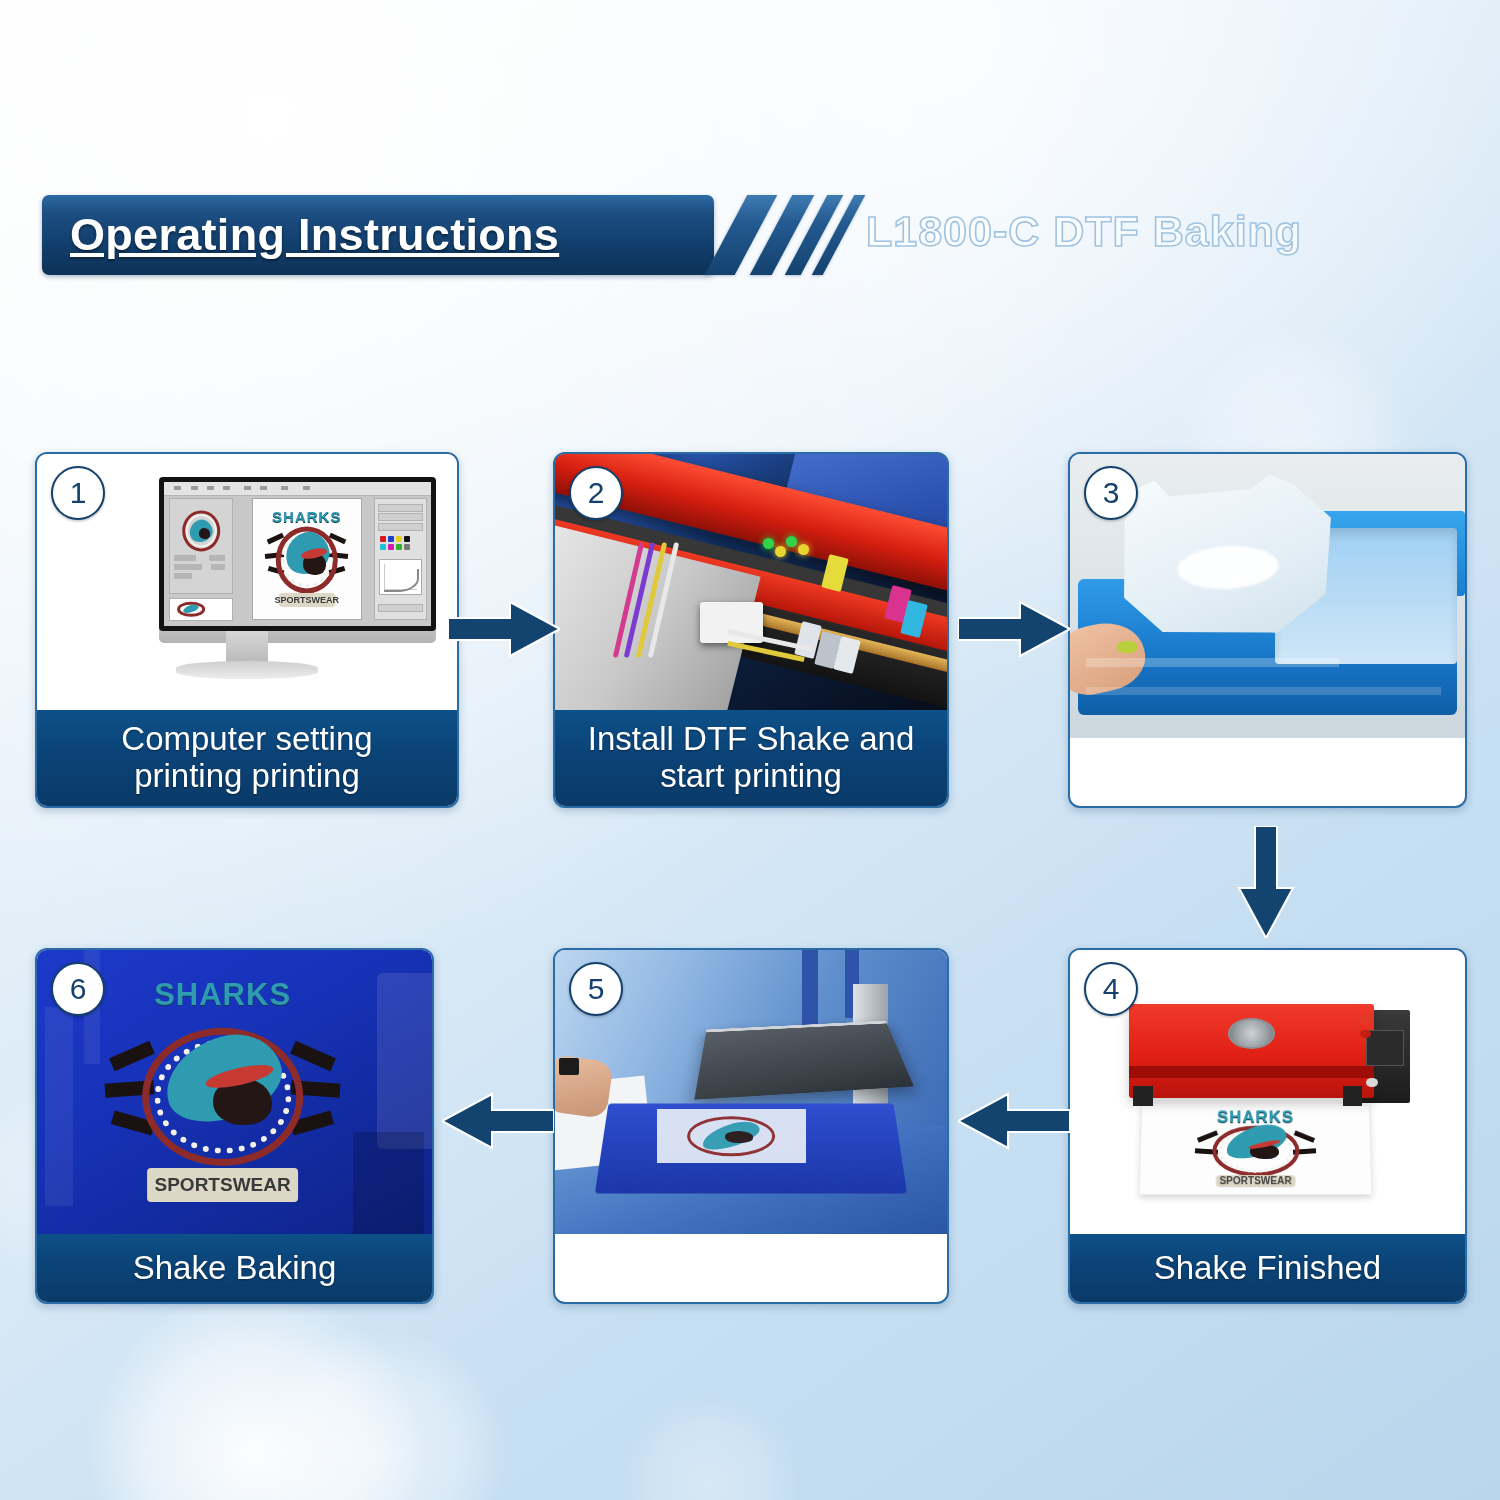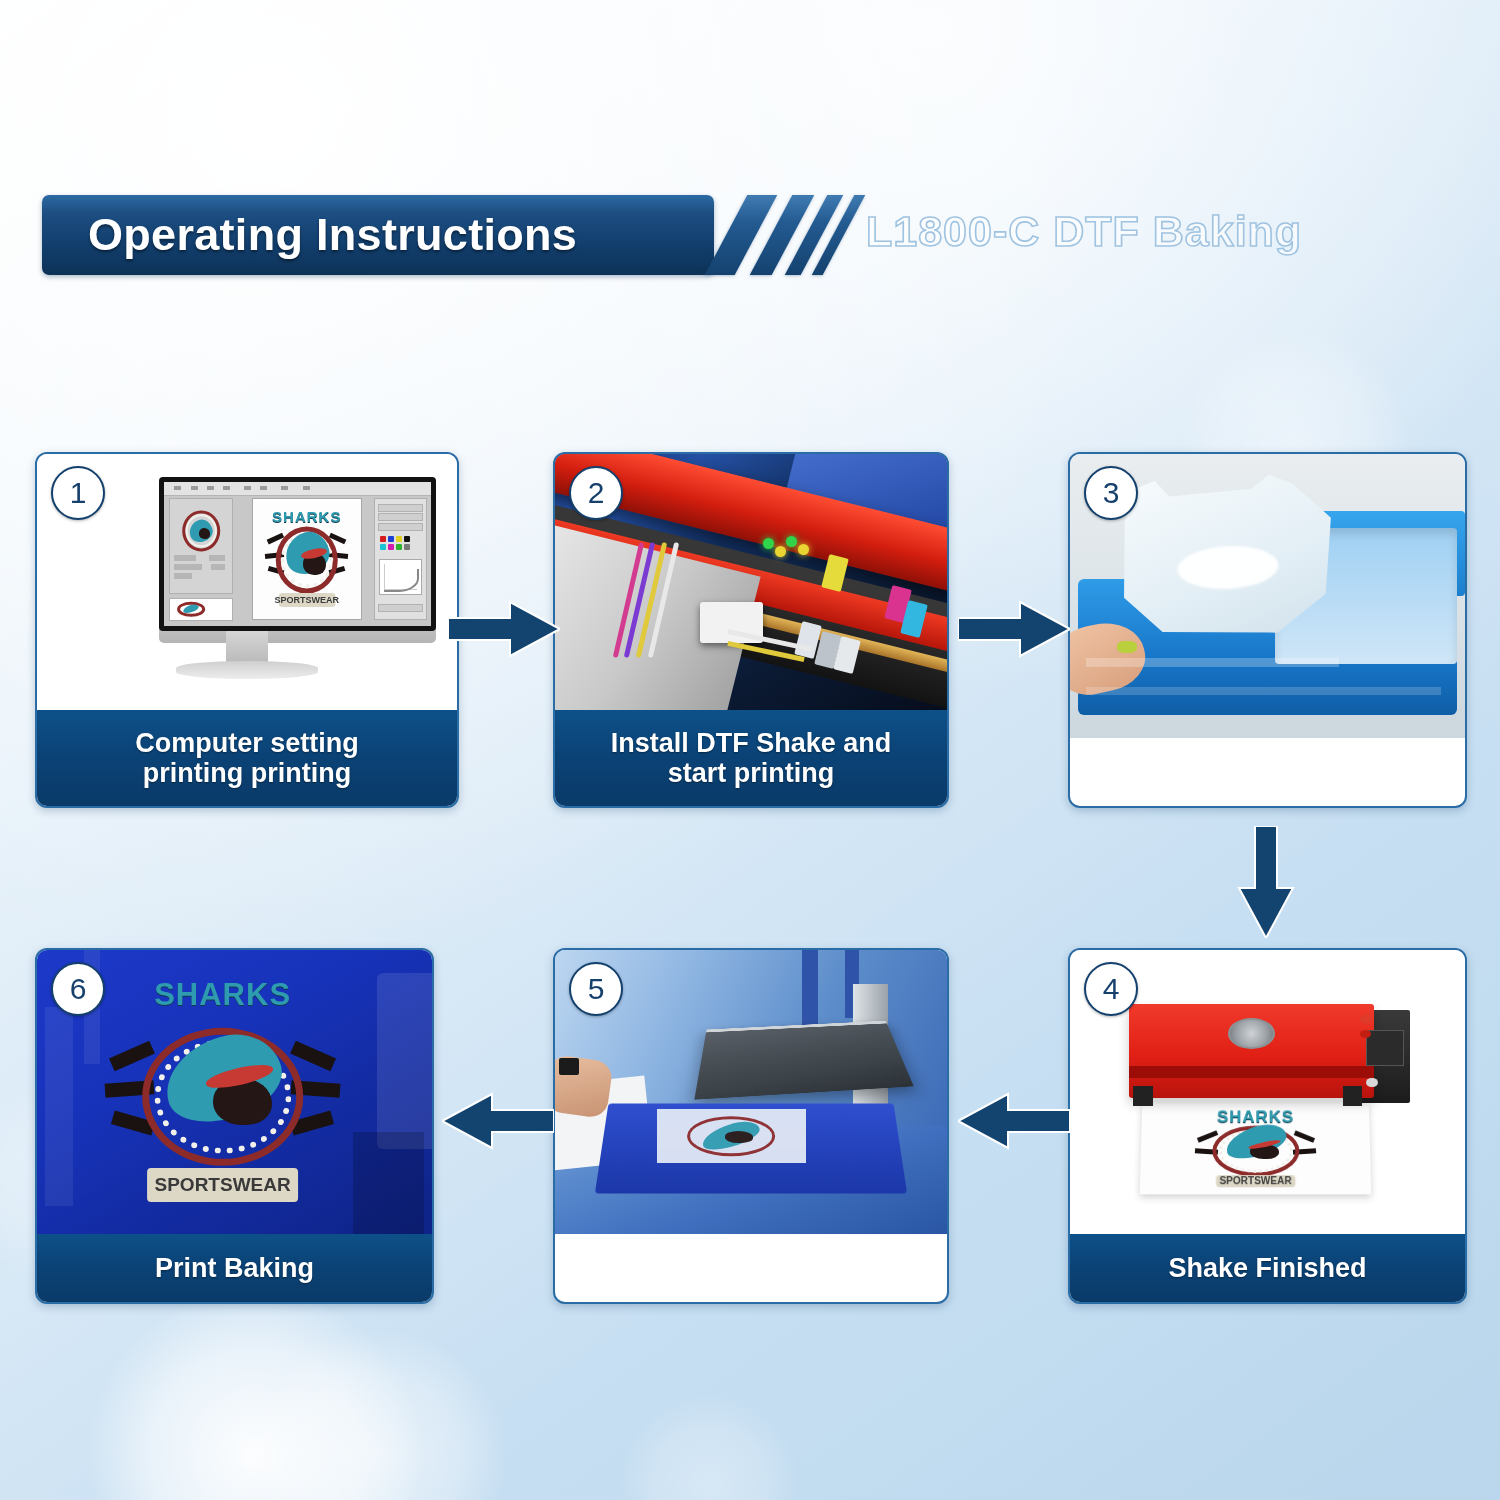--- a/index.html
+++ b/index.html
@@ -27,22 +27,23 @@
   #header{position:absolute;left:0;top:185px;width:1500px;height:100px;}
   #title-bar{
     position:absolute;left:42px;top:10px;width:672px;height:80px;
     background:linear-gradient(180deg,#2d6ba4 0%,#1d4e82 22%,#123f6e 60%,#0d3257 100%);
     border-radius:7px;
     box-shadow:0 2px 5px rgba(20,60,100,.35);
     display:flex;align-items:center;
   }
   #title-text{
     color:#ffffff;font-size:45px;font-weight:bold;letter-spacing:.3px;
-    margin-left:46px;white-space:nowrap;
+    margin-left:28px;white-space:nowrap;
     text-shadow:0 2px 3px rgba(0,0,0,.45);
+    text-decoration:underline;
   }
   .stripe{position:absolute;top:10px;height:80px;
     background:linear-gradient(180deg,#3f7bb2 0%,#235a90 35%,#14426f 100%);
     transform:skewX(-28deg);box-shadow:0 1px 3px rgba(20,60,100,.3);}
   .s1{left:726px;width:30px;}
   .s2{left:771px;width:22px;}
   .s3{left:806px;width:16px;}
   .s4{left:833px;width:11px;}
   #subtitle{
     position:absolute;left:866px;top:22px;
@@ -54,21 +55,21 @@
   }
 
   
   .card{position:absolute;border:2px solid #2a6ca6;border-radius:12px;
         overflow:hidden;background:#ffffff;
         box-shadow:0 3px 8px rgba(40,80,120,.28);}
   .photo{position:absolute;left:0;top:0;right:0;bottom:68px;overflow:hidden;}
   .caption{position:absolute;left:0;right:0;bottom:0;height:68px;
     background:linear-gradient(180deg,#0d5189 0%,#0b4377 45%,#0a3a68 100%);
     display:flex;align-items:center;justify-content:center;text-align:center;}
-  .caption span{color:#fff;font-size:27px;line-height:1.12;font-weight:700;
+  .caption span{color:#fff;font-size:33px;line-height:1.12;font-weight:400;
     text-shadow:0 1px 2px rgba(0,0,0,.4);padding:0 6px;}
   .card.tall .caption{height:96px;}
   .card.tall .photo{bottom:96px;}
   .badge{position:absolute;left:14px;top:12px;width:50px;height:50px;border-radius:50%;
     background:#fff;border:2px solid #13406d;z-index:9;
     display:flex;align-items:center;justify-content:center;
     color:#17416d;font-size:30px;box-shadow:0 1px 3px rgba(0,0,0,.3);}
 
   #card1{left:35px;top:452px;width:420px;height:352px;}
   #card2{left:553px;top:452px;width:392px;height:352px;}
@@ -431,21 +432,21 @@
         <div class="sk-ring sk-ring2" style="width:56%;height:48%;border-width:6px;top:52%;border-style:dotted"></div>
         <div class="sk-body" style="width:48%;height:34%;margin-top:-5%"></div>
         <div class="sk-mouth" style="left:46%;top:44%;width:24%;height:20%;"></div>
         <div class="sk-jaw" style="left:43%;top:40%;width:28%;height:7%;transform:rotate(-13deg)"></div>
         <div class="sk-txt" style="top:2%;font-size:31px;">SHARKS</div>
         <div class="sk-band" style="bottom:4%;width:62%;height:14%;font-size:19px;">SPORTSWEAR</div>
       </div>
     </div>
   </div>
   <div class="caption">
-    <span>Print Baking</span>
+    <span>Shake Baking</span>
   </div>
 </div>
 
 <div class="arrow" id="arrow1">
   <svg class="ah" viewBox="0 0 112 62" xmlns="http://www.w3.org/2000/svg">
     <polygon points="0,20 62,20 62,4 112,31 62,58 62,42 0,42" fill="#134470" stroke="#ffffff" stroke-width="2"></polygon>
   </svg>
 </div>
 <div class="arrow" id="arrow2">
   <svg class="ah" viewBox="0 0 112 62" xmlns="http://www.w3.org/2000/svg">

